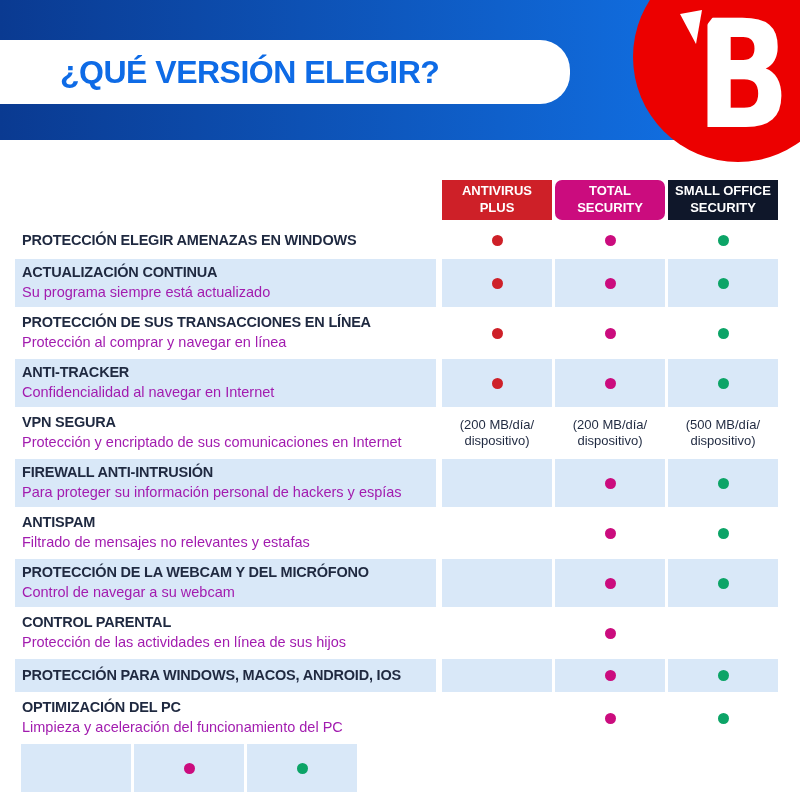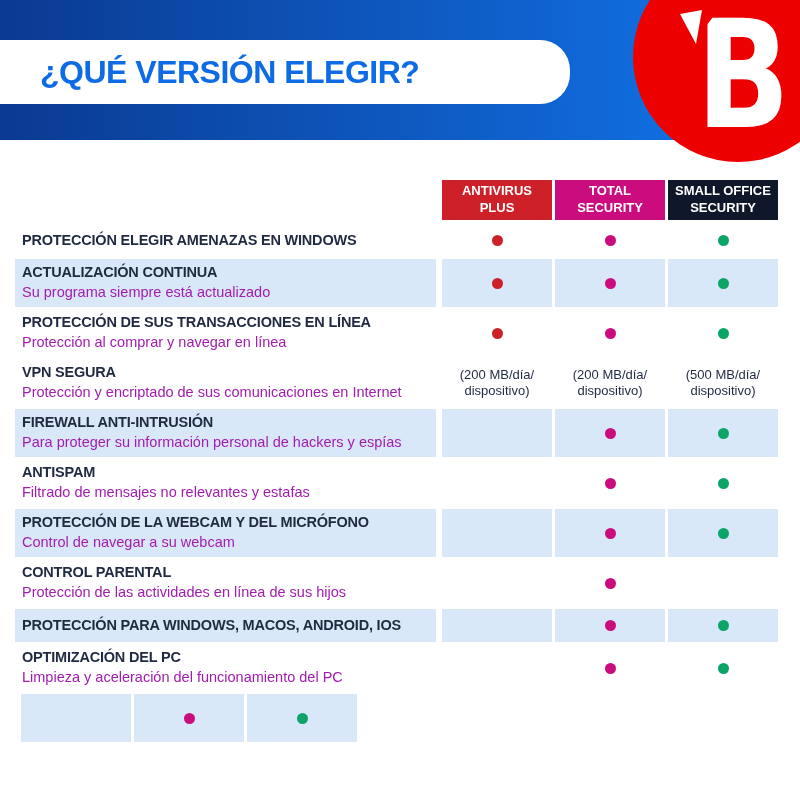--- a/index.html
+++ b/index.html
@@ -4,21 +4,21 @@
 <style>
   html,body{margin:0;padding:0;}
   body{font-family:"Liberation Sans", sans-serif; background:#ffffff;}
   .page{position:relative;width:800px;height:800px;background:#fff;overflow:hidden;}
 
   
   .banner{position:absolute;top:0;left:0;width:800px;height:140px;
           background:linear-gradient(90deg,#0a3a91 0%,#0f6fe6 80%,#1277ee 100%);}
   .title-pill{position:absolute;top:40px;left:0;width:570px;height:64px;background:#ffffff;
               border-radius:0 30px 30px 0;display:flex;align-items:center;}
-  .page-title{margin:0;padding-left:40px;font-size:32px;font-weight:bold;color:#0e6be6;
+  .page-title{margin:0;padding-left:60px;font-size:32px;font-weight:bold;color:#0e6be6;
               letter-spacing:-0.5px;white-space:nowrap;}
   .logo-wrap{position:absolute;top:0;right:0;width:170px;height:170px;pointer-events:none;}
 
   
   .table{position:absolute;top:180px;left:0;width:800px;}
   .hdr-row,.row{display:flex;margin:0 0 2px 15px;}
   .feature-spacer{width:421px;}
   .col-head{width:110px;margin-left:3px;min-height:40px;display:flex;align-items:center;justify-content:center;
             text-align:center;color:#fff;font-weight:bold;font-size:13px;line-height:1.3;padding:3px 4px;box-sizing:border-box;}
   .col-head.first{margin-left:6px;}
@@ -54,21 +54,21 @@
         <polygon class="logo-notch" points="58,5 92,5 58,50" fill="#ec0000"></polygon>
         <polygon points="50,14 72,10 66,44" fill="#ffffff"></polygon>
       </svg>
     </div>
   </header>
 
   <main class="table">
     <div class="hdr-row">
       <div class="feature-spacer"></div>
       <div class="col-head first" style="background: rgb(206, 32, 40);">ANTIVIRUS PLUS</div>
-      <div class="col-head" style="background: rgb(203, 12, 126);">TOTAL SECURITY</div>
+      <div class="col-head" style="background: rgb(203, 12, 126); border-radius: 7px;">TOTAL SECURITY</div>
       <div class="col-head" style="background: #0f172a;">SMALL OFFICE SECURITY</div>
     </div>
     <div id="rows">
   <div class="row single">
     <div class="feature">
       <div class="feature-title">PROTECCIÓN ELEGIR AMENAZAS EN WINDOWS</div>
 
     </div>
     <div class="cell first">
             <span class="dot" style="background: rgb(206, 32, 40);"></span>
@@ -106,20 +106,35 @@
             <span class="dot" style="background: rgb(206, 32, 40);"></span>
           </div>
     <div class="cell">
             <span class="dot" style="background: rgb(203, 12, 126);"></span>
           </div>
     <div class="cell">
             <span class="dot" style="background: rgb(12, 164, 103);"></span>
           </div>
   </div>
 
+  <div class="row shaded">
+    <div class="feature">
+      <div class="feature-title">ANTI-TRACKER</div>
+      <div class="feature-sub">Confidencialidad al navegar en Internet</div>
+    </div>
+    <div class="cell first">
+            <span class="dot" style="background: rgb(206, 32, 40);"></span>
+          </div>
+    <div class="cell">
+            <span class="dot" style="background: rgb(203, 12, 126);"></span>
+          </div>
+    <div class="cell">
+            <span class="dot" style="background: rgb(12, 164, 103);"></span>
+          </div>
+  </div>
 
   <div class="row">
     <div class="feature">
       <div class="feature-title">VPN SEGURA</div>
       <div class="feature-sub">Protección y encriptado de sus comunicaciones en Internet</div>
     </div>
     <div class="cell first">
             <span class="cell-text">(200 MB/día/ dispositivo)</span>
           </div>
     <div class="cell">

